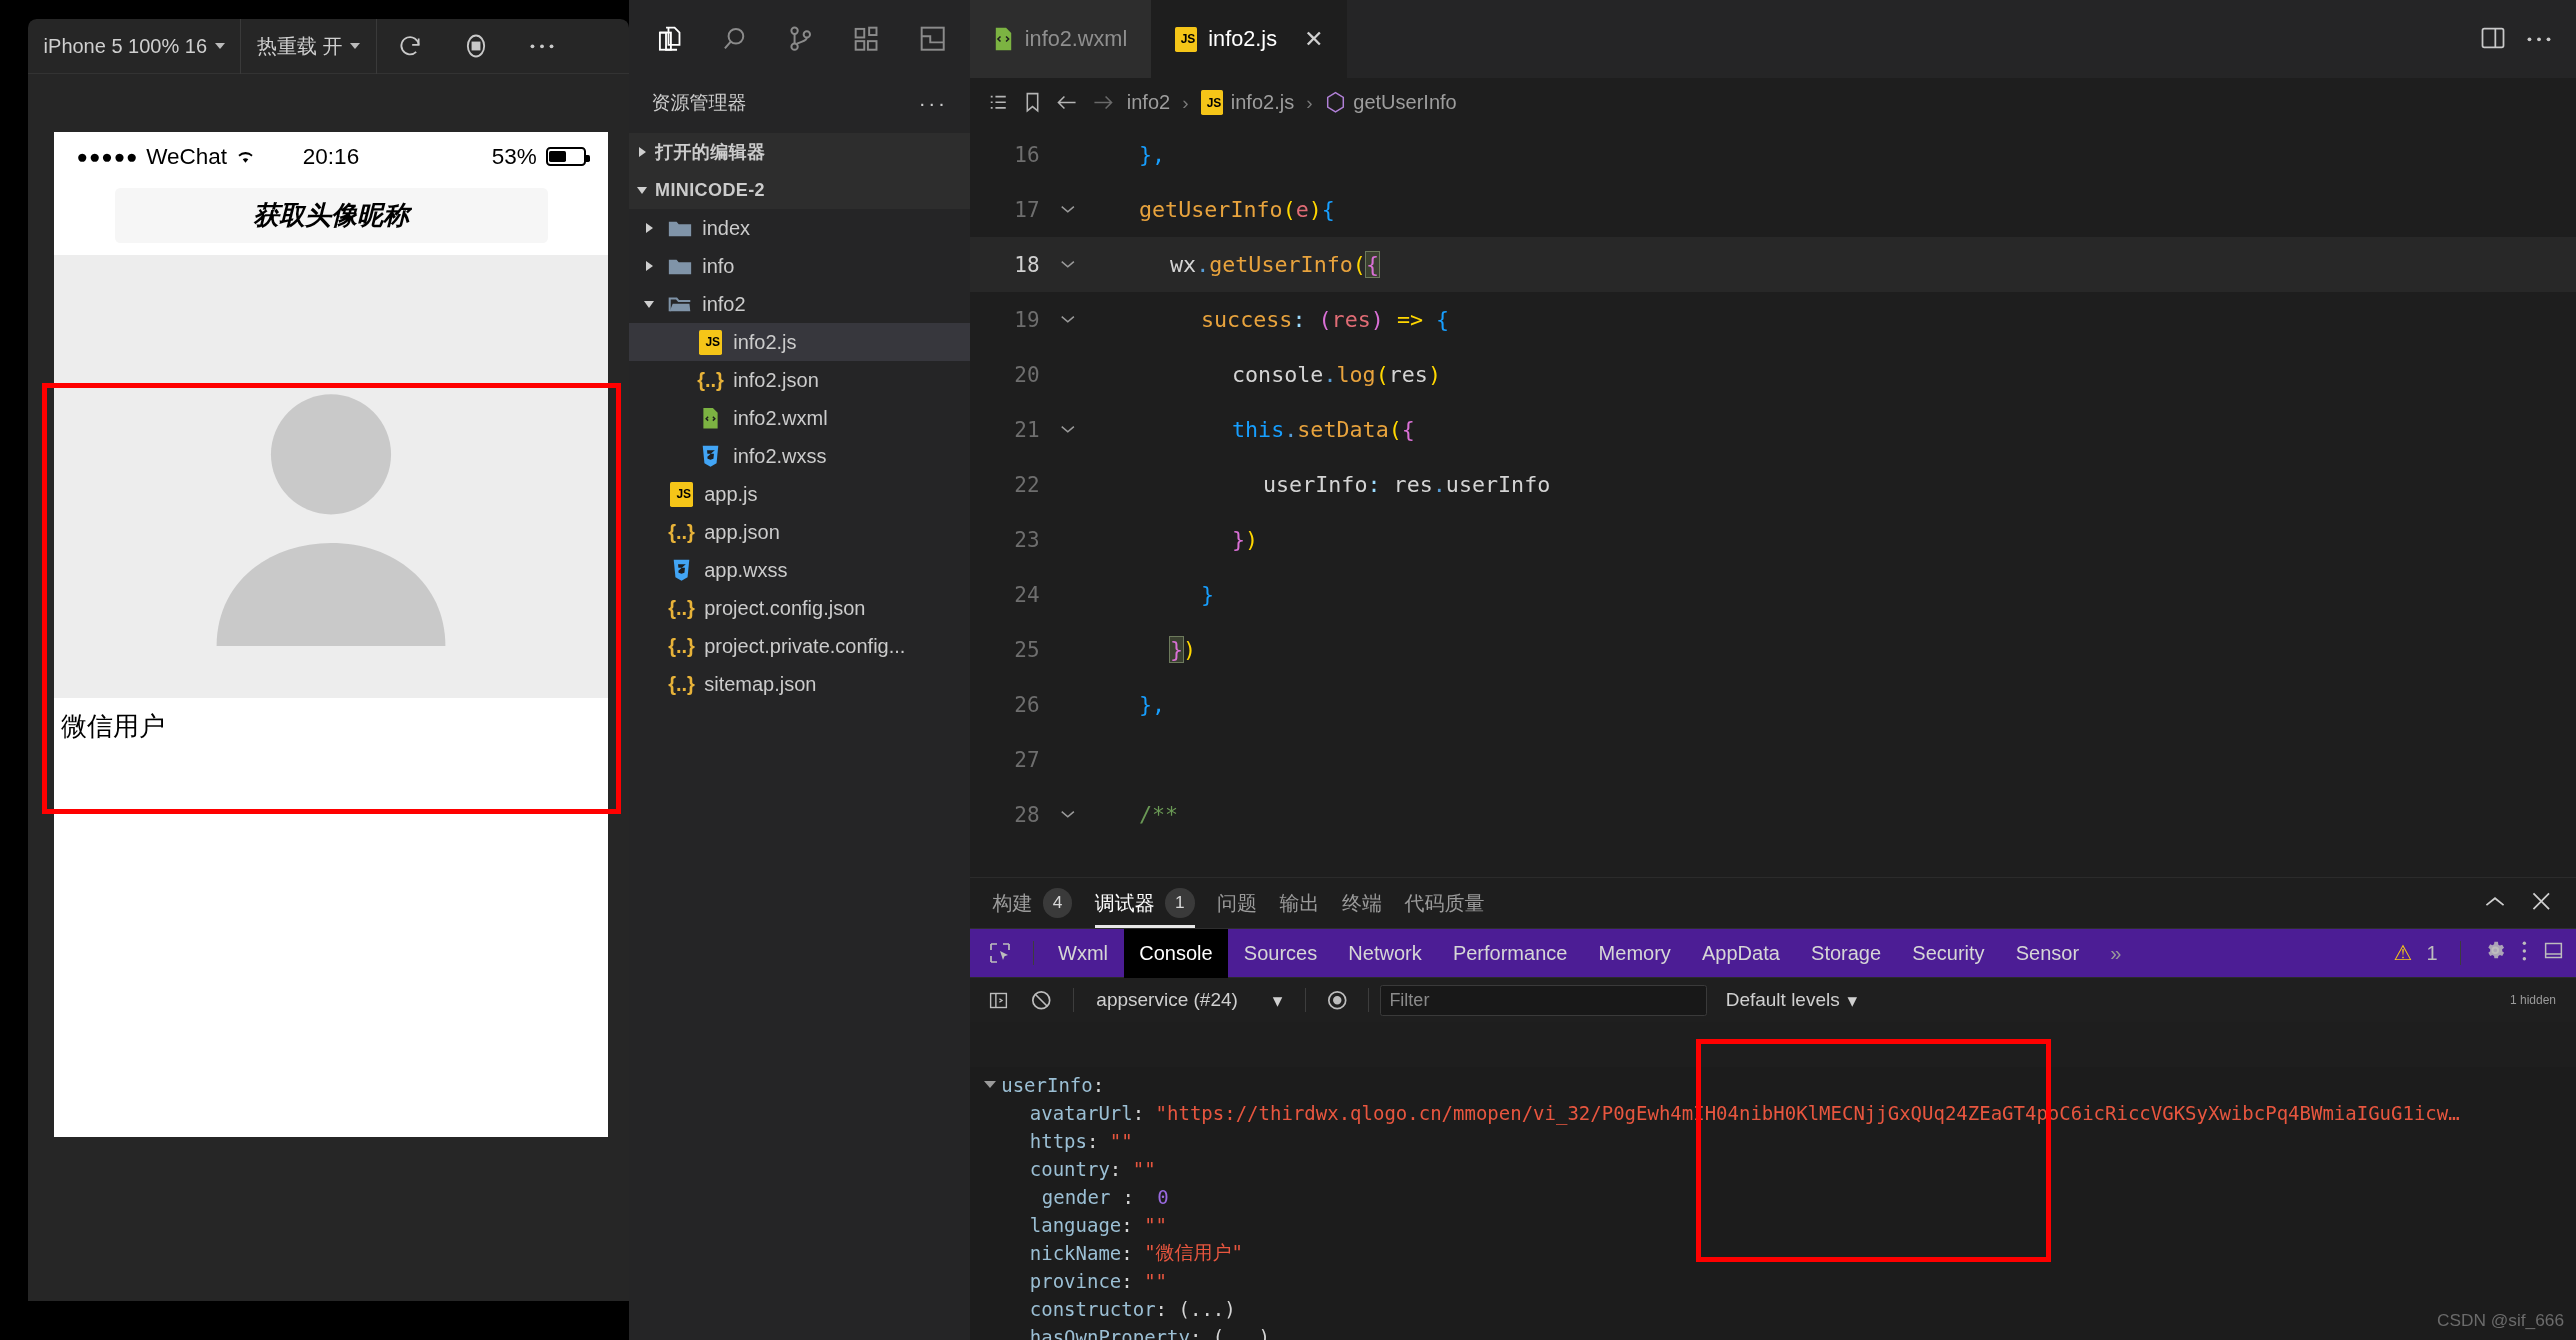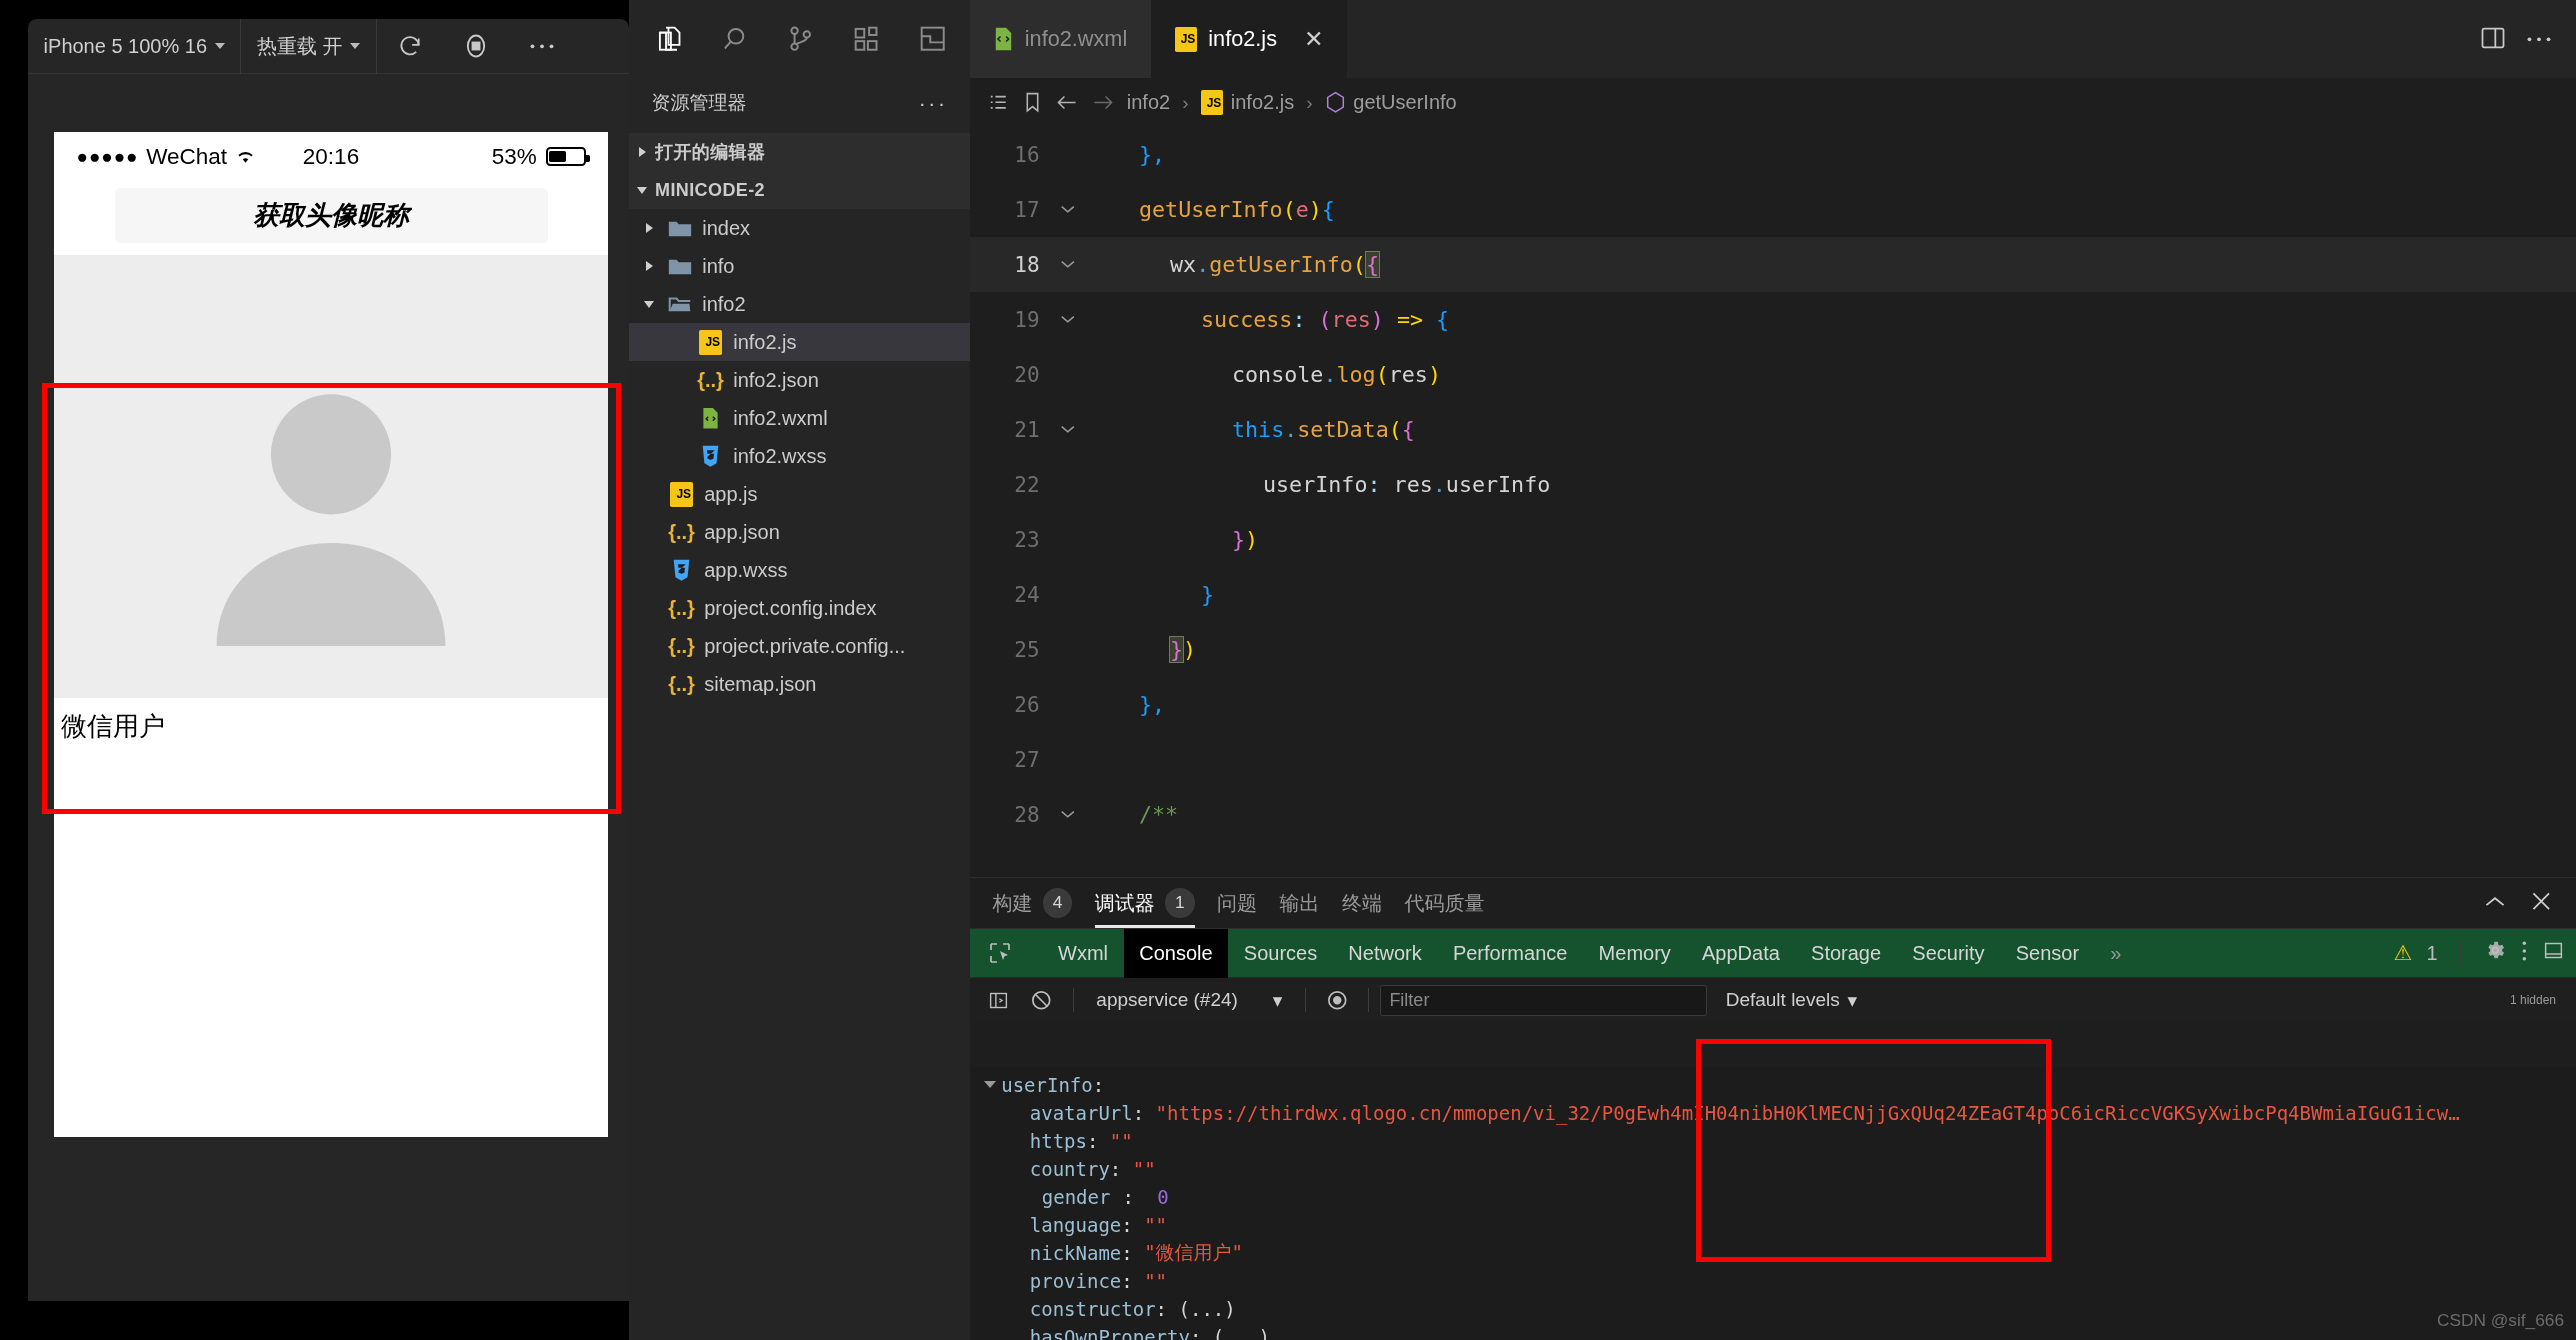--- a/index.html
+++ b/index.html
@@ -225,21 +225,21 @@
   .ptab.active::after {
     content:""; position:absolute; left:0; right:0; bottom:0; height:2.6px; background:#e7e7e7;
   }
   .badge {
     min-width: 29.4px; height: 29.4px; padding: 0 7px; border-radius:14.7px; background:#3a3a3a;
     color:#d8d8d8; font-size:17.3px; display:flex; align-items:center; justify-content:center;
   }
   .panel-ctrls { margin-left:auto; display:flex; align-items:center; gap:22.5px; padding-right:24px; color:#cfcfcf;}
 
   .dt-tabs {
-    height: 49px; background:#14532d; display:flex; align-items:center; padding-left: 5.2px;
+    height: 49px; background:#4c1d95; display:flex; align-items:center; padding-left: 5.2px;
     border-top:0.9px solid #2e2e2e;
   }
   .dt-tool { width:49px; height:49px; display:flex; align-items:center; justify-content:center; color:#bdbdbd;}
   .dt-div { width:0.9px; height:24px; background:#3d3d3d; margin:0 8.7px; }
   .dtab { padding: 0 15.6px; height:49px; display:flex; align-items:center; color:#d6d6d6; font-size:20px; white-space:nowrap;}
   .dtab.active { background:#000000; color:#ffffff; }
   .dt-right { margin-left:auto; display:flex; align-items:center; gap: 14px; padding-right: 12px; color:#bdbdbd; font-size:20px;}
   .warn-tri { color:#f5c518; font-size:21px; }
 
   .console-bar {
@@ -527,21 +527,21 @@
         <span class="fico">
           <svg width="21" height="22.5" viewBox="0 0 24 26" fill="#42a5f5">
             <path d="M3 1h18l-2 20-7 4-7-4z"></path>
             <path d="M17 6H8l.4 4H16l-.6 6-3.4 1-3.4-1-.2-2.4" fill="#1e1e1e"></path>
           </svg>
         </span>
         <span class="lbl">app.wxss</span>
       </div>
       <div class="row indent2">
         <span class="fico jsonico">{..}</span>
-        <span class="lbl">project.config.index</span>
+        <span class="lbl">project.config.json</span>
       </div>
       <div class="row indent2">
         <span class="fico jsonico">{..}</span>
         <span class="lbl">project.private.config...</span>
       </div>
       <div class="row indent2">
         <span class="fico jsonico">{..}</span>
         <span class="lbl">sitemap.json</span>
       </div>
     </div>

